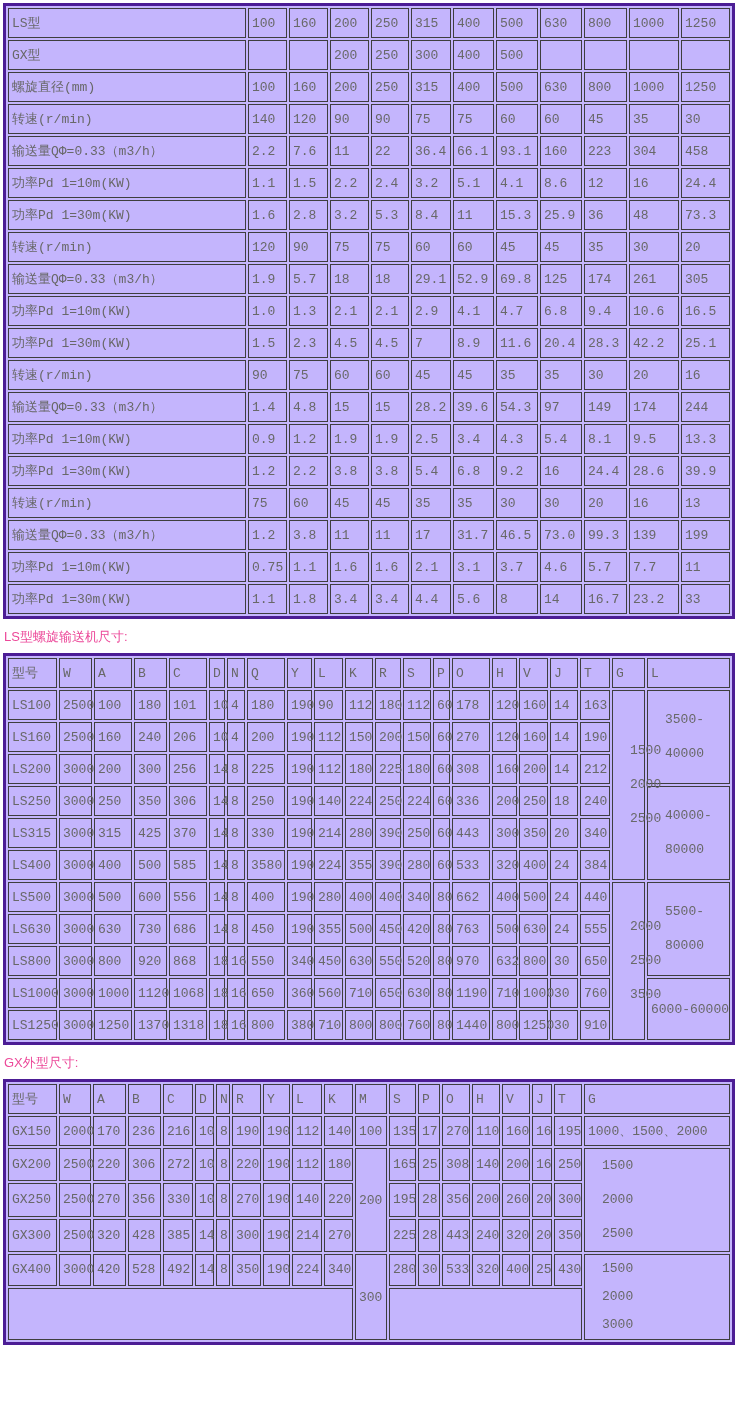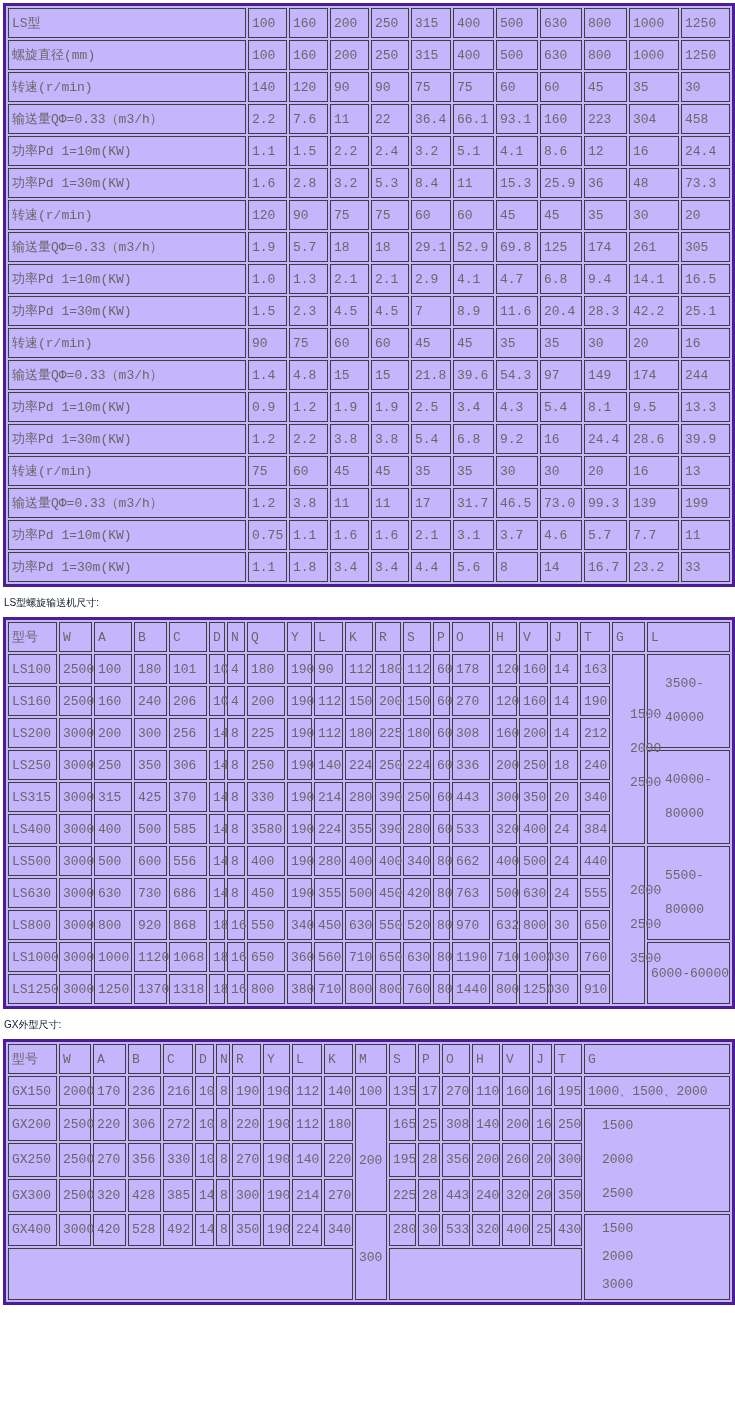--- a/index.html
+++ b/index.html
@@ -3,21 +3,21 @@
 <meta charset="utf-8">
 <style>
   html,body{margin:0;padding:0;background:#fff;}
   body{width:735px;font-family:"Liberation Sans","DejaVu Sans",sans-serif;color:#686868;}
   .wrap{width:735px;box-sizing:border-box;padding:3px 0 6px 3px;}
   table{table-layout:fixed;width:728px;border-collapse:separate;border-spacing:2px;border:3px solid #4c1d95;background:#c4b5fd;font-family:Liberation Mono, monospace;}
   td,th{border:1px solid #3e3e3e;height:30px;font-size:13px;font-weight:normal;text-align:left;vertical-align:middle;padding:0 0 0 3px;white-space:nowrap;color:#686868;box-sizing:border-box;}
   td.pre{white-space:pre-line;line-height:34px;padding-left:17px;}
   td.g3{line-height:28px;}
   td.tall{height:50px;}
-  .title{font-size:10px;color:#0f172a;margin:9px 0 7px 1px;}
+  .title{font-size:13px;color:#ec4899;margin:9px 0 7px 1px;}
 </style>
 </head>
 <body>
 
 <div class="wrap">
 
   <table>
     <colgroup>
       <col style="width:238px">
         <col style="width:39px">
@@ -41,20 +41,34 @@
           <td>250</td>
           <td>315</td>
           <td>400</td>
           <td>500</td>
           <td>630</td>
           <td>800</td>
           <td>1000</td>
           <td>1250</td>
         </tr>
         <tr>
+          <td>GX型</td>
+          <td></td>
+          <td></td>
+          <td>200</td>
+          <td>250</td>
+          <td>300</td>
+          <td>400</td>
+          <td>500</td>
+          <td></td>
+          <td></td>
+          <td></td>
+          <td></td>
+        </tr>
+        <tr>
           <td>螺旋直径(mm)</td>
           <td>100</td>
           <td>160</td>
           <td>200</td>
           <td>250</td>
           <td>315</td>
           <td>400</td>
           <td>500</td>
           <td>630</td>
           <td>800</td>
@@ -149,21 +163,21 @@
           <td>功率Pd 1=10m(KW)</td>
           <td>1.0</td>
           <td>1.3</td>
           <td>2.1</td>
           <td>2.1</td>
           <td>2.9</td>
           <td>4.1</td>
           <td>4.7</td>
           <td>6.8</td>
           <td>9.4</td>
-          <td>14.1</td>
+          <td>10.6</td>
           <td>16.5</td>
         </tr>
         <tr>
           <td>功率Pd 1=30m(KW)</td>
           <td>1.5</td>
           <td>2.3</td>
           <td>4.5</td>
           <td>4.5</td>
           <td>7</td>
           <td>8.9</td>
@@ -186,21 +200,21 @@
           <td>30</td>
           <td>20</td>
           <td>16</td>
         </tr>
         <tr>
           <td>输送量QΦ=0.33（m3/h）</td>
           <td>1.4</td>
           <td>4.8</td>
           <td>15</td>
           <td>15</td>
-          <td>21.8</td>
+          <td>28.2</td>
           <td>39.6</td>
           <td>54.3</td>
           <td>97</td>
           <td>149</td>
           <td>174</td>
           <td>244</td>
         </tr>
         <tr>
           <td>功率Pd 1=10m(KW)</td>
           <td>0.9</td>

